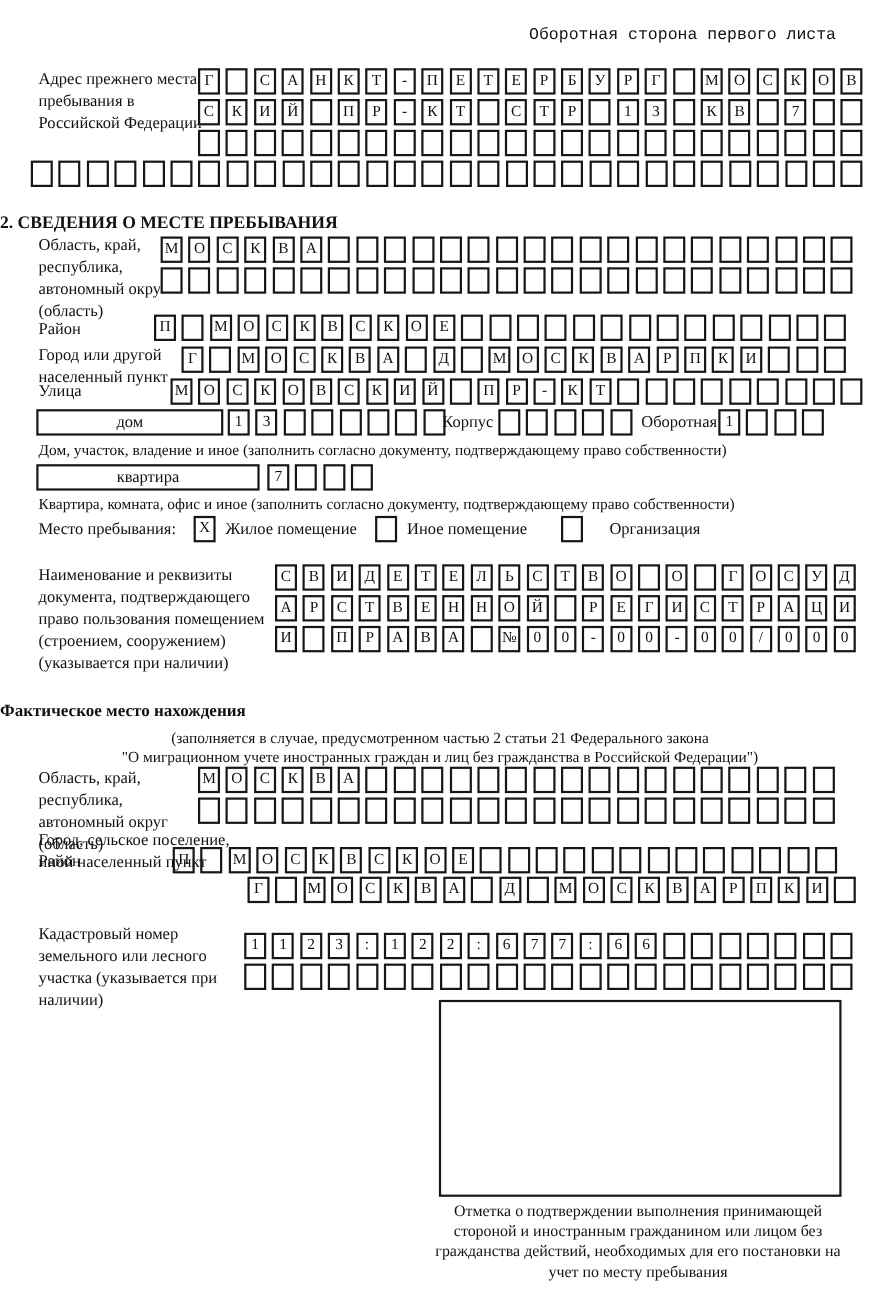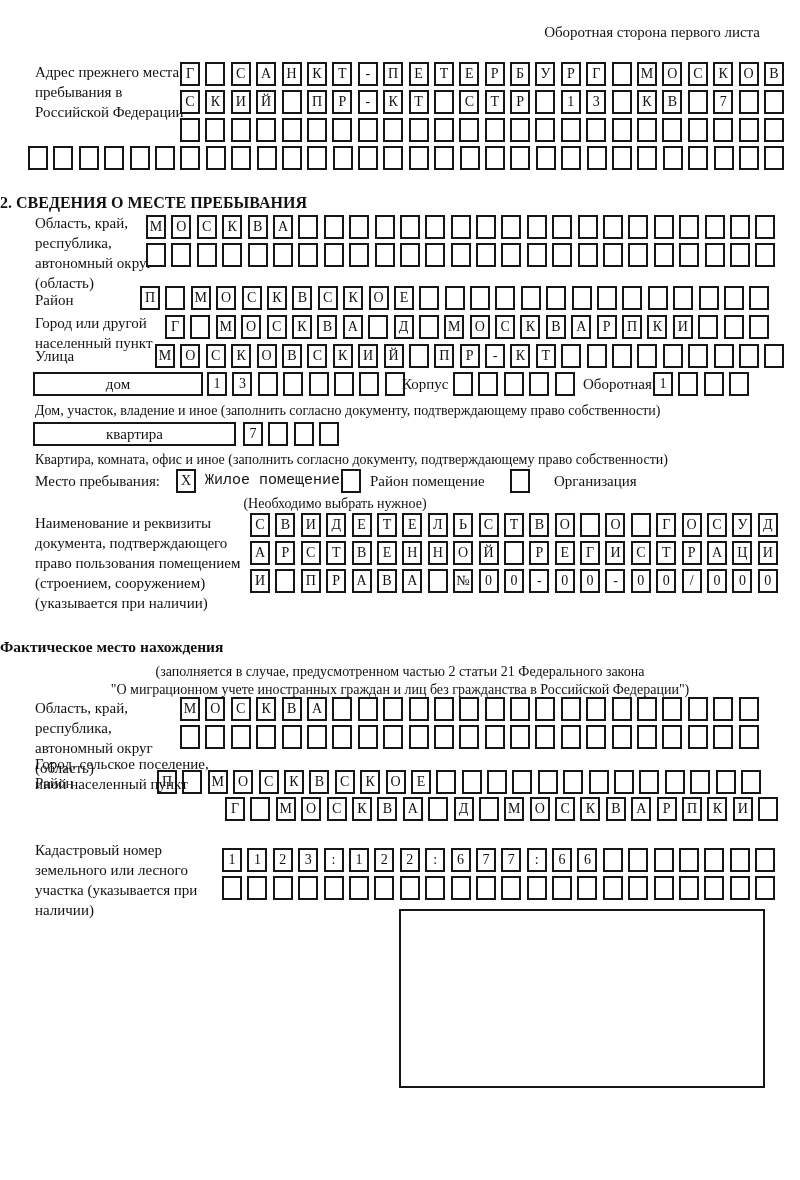--- a/index.html
+++ b/index.html
@@ -24,21 +24,21 @@
     position:absolute;height:24px;box-sizing:border-box;border:2px solid #161616;background:#fff;
     display:flex;align-items:center;justify-content:center;font-size:15px;
   }
   .stamp{position:absolute;border:2px solid #161616;background:#fff;}
 </style>
 </head>
 <body>
 
 <div id="page">
 
-  <div class="lbl" style="top:22px;right:40px;font-size:15px;">Оборотная сторона первого листа</div>
+  <div class="lbl" style="top:22px;right:40px;font-size:15px;font-family:Liberation Mono, monospace;">Оборотная сторона первого листа</div>
 
   <div class="lbl" style="left:35px;top:62px;width:155px;">Адрес прежнего места пребывания в Российской Федерации</div>
   <div class="cellrow" style="left:180px;top:62px;">
       <span class="cell">Г</span>
       <span class="cell"></span>
       <span class="cell">С</span>
       <span class="cell">А</span>
       <span class="cell">Н</span>
       <span class="cell">К</span>
       <span class="cell">Т</span>
@@ -321,26 +321,25 @@
   <div class="cellrow" style="left:243px;top:422px;">
       <span class="cell">7</span>
       <span class="cell"></span>
       <span class="cell"></span>
       <span class="cell"></span>
     </div>
   <div class="lbl" style="left:35px;top:451px;font-size:14px;">Квартира, комната, офис и иное (заполнить согласно документу, подтверждающему право собственности)</div>
 
   <div class="lbl" style="left:35px;top:471px;">Место пребывания:</div>
   <span class="cbox" style="left:176px;top:469px;">X</span>
-  <div class="lbl" style="left:205px;top:471px;font-family:Liberation Mono, monospace;">Жилое помещение</div>
+  <div class="lbl" style="left:205px;top:471px;">Жилое помещение</div>
   <span class="cbox" style="left:341px;top:469px;"></span>
-  <div class="lbl" style="left:370px;top:471px;">Район помещение</div>
+  <div class="lbl" style="left:370px;top:471px;">Иное помещение</div>
   <span class="cbox" style="left:510px;top:469px;"></span>
   <div class="lbl" style="left:554px;top:471px;">Организация</div>
-  <div class="note" style="left:0;top:496px;width:670px;font-size:14px;">(Необходимо выбрать нужное)</div>
 
   <div class="lbl" style="left:35px;top:513px;width:215px;">Наименование и реквизиты документа, подтверждающего право пользования помещением (строением, сооружением) (указывается при наличии)</div>
   <div class="cellrow" style="left:250px;top:513px;">
       <span class="cell">С</span>
       <span class="cell">В</span>
       <span class="cell">И</span>
       <span class="cell">Д</span>
       <span class="cell">Е</span>
       <span class="cell">Т</span>
       <span class="cell">Е</span>
@@ -560,14 +559,15 @@
       <span class="cell"></span>
       <span class="cell"></span>
       <span class="cell"></span>
       <span class="cell"></span>
       <span class="cell"></span>
       <span class="cell"></span>
       <span class="cell"></span>
     </div>
 
   <div class="stamp" style="left:399px;top:909px;width:362px;height:175px;"></div>
+  <div class="note" style="left:385px;top:1092px;width:390px;font-size:14.5px;line-height:18.5px;">Отметка о подтверждении выполнения принимающей стороной и иностранным гражданином или лицом без гражданства действий, необходимых для его постановки на учет по месту пребывания</div>
 
 </div>
 
 </body></html>

